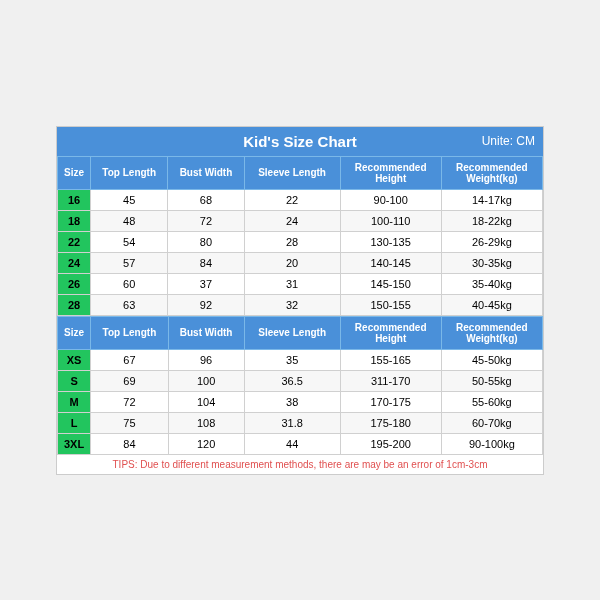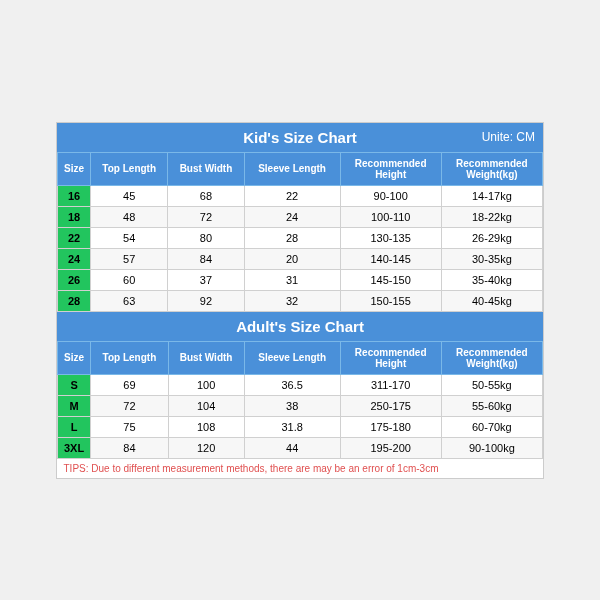--- a/index.html
+++ b/index.html
@@ -63,21 +63,21 @@
       background: #f7f7f7;
     }
     td.size-col {
       font-weight: bold;
       background: #22c55e;
     }
     .tips-row td {
       background: #fff;
       color: #e05050;
       font-size: 10px;
-      text-align: left;
+      text-align: center;
       padding: 4px 6px;
       border-top: 1px solid #ccc;
     }
   </style>
 </head>
 <body>
 
 <div class="chart-container">
 
   <div class="section-title">
@@ -140,49 +140,54 @@
           <td class="size-col">28</td>
           <td>63</td>
           <td>92</td>
           <td>32</td>
           <td>150-155</td>
           <td>40-45kg</td>
         </tr>
       </tbody>
   </table>
 
-  <div class="section-title">
-    <span>Adult's Size Chart</span>
-  </div>
   <table>
     <thead>
       <tr>
         <th>Size</th>
         <th>Top Length</th>
         <th>Bust Width</th>
         <th>Sleeve Length</th>
         <th>Recommended<br>Height</th>
         <th>Recommended<br>Weight(kg)</th>
       </tr>
     </thead>
     <tbody id="adults-tbody">
+    <tr>
+          <td class="size-col">XS</td>
+          <td>67</td>
+          <td>96</td>
+          <td>35</td>
+          <td>155-165</td>
+          <td>45-50kg</td>
+        </tr>
         <tr>
           <td class="size-col">S</td>
           <td>69</td>
           <td>100</td>
           <td>36.5</td>
           <td>311-170</td>
           <td>50-55kg</td>
         </tr>
         <tr>
           <td class="size-col">M</td>
           <td>72</td>
           <td>104</td>
           <td>38</td>
-          <td>250-175</td>
+          <td>170-175</td>
           <td>55-60kg</td>
         </tr>
         <tr>
           <td class="size-col">L</td>
           <td>75</td>
           <td>108</td>
           <td>31.8</td>
           <td>175-180</td>
           <td>60-70kg</td>
         </tr>

